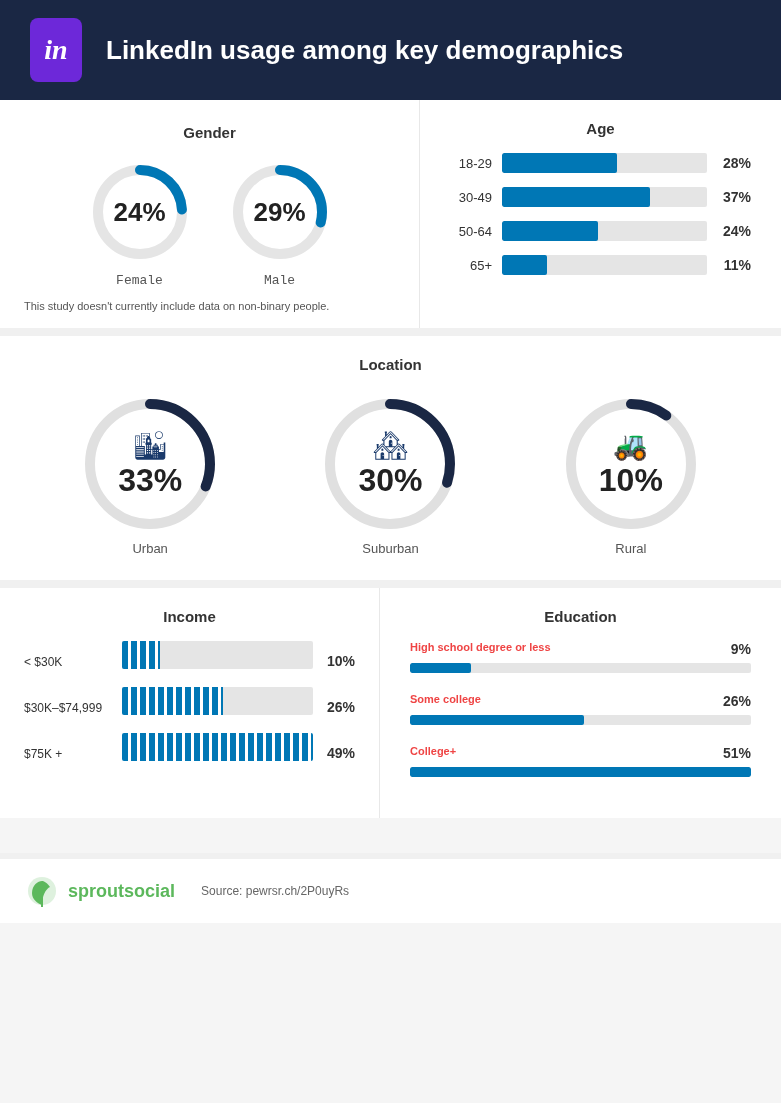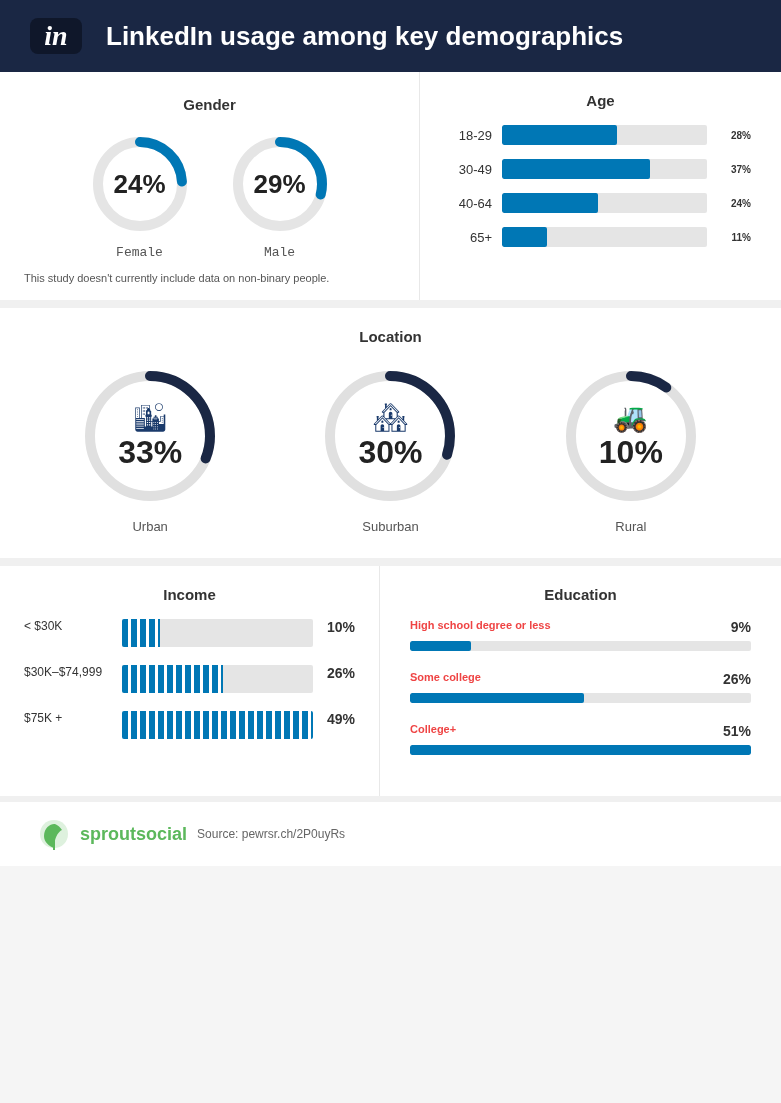--- a/index.html
+++ b/index.html
@@ -12,24 +12,24 @@
 
     
     .header {
       background: #1a2744;
       display: flex;
       align-items: center;
       padding: 18px 30px;
       gap: 24px;
     }
     .linkedin-logo {
-      background: #0f172a;
+      background: #6d28d9;
       border-radius: 8px;
       width: 52px;
-      height: 36px;
+      height: 64px;
       display: flex;
       align-items: center;
       justify-content: center;
       flex-shrink: 0;
     }
     .linkedin-logo span {
       color: white;
       font-size: 28px;
       font-weight: bold;
       font-style: italic;
@@ -135,21 +135,21 @@
       background: #e5e5e5;
       border-radius: 2px;
       overflow: hidden;
     }
     .bar-fill {
       height: 100%;
       background: #0077b5;
       border-radius: 2px;
     }
     .bar-pct {
-      font-size: 10px;
+      font-size: 14px;
       font-weight: bold;
       color: #333;
       width: 34px;
       text-align: right;
       flex-shrink: 0;
     }
 
     
     .section-location {
       padding: 20px 30px 24px;
@@ -191,42 +191,42 @@
     .location-pct {
       font-size: 32px;
       font-weight: bold;
       color: #222;
       display: block;
       line-height: 1;
     }
     .location-sub {
       font-size: 13px;
       color: #555;
-      margin-top: 8px;
+      margin-top: 2px;
     }
 
     
     .section-income-edu {
       display: flex;
       min-height: 230px;
     }
     .income-panel {
       width: 380px;
       padding: 20px 24px 20px 24px;
       border-right: 1px solid #e8e8e8;
     }
     .edu-panel {
       flex: 1;
       padding: 20px 30px 20px 30px;
     }
 
     
     .income-row {
       display: flex;
-      align-items: flex-start;
+      align-items: flex-end;
       margin-bottom: 18px;
       gap: 8px;
     }
     .income-label {
       font-size: 12px;
       color: #333;
       width: 90px;
       flex-shrink: 0;
     }
     .income-bar-track {
@@ -285,22 +285,23 @@
       background: #0077b5;
       border-radius: 2px;
     }
 
     
     .footer {
       background: white;
       border-top: 6px solid #f0f0f0;
       display: flex;
       align-items: center;
-      padding: 14px 36px;
-      gap: 0;
+      padding: 14px 24px;
+      gap: 16px;
+      margin-top: 35px;
     }
     .sprout-logo {
       display: flex;
       align-items: center;
       gap: 8px;
     }
     .sprout-leaf {
       width: 36px;
       height: 36px;
     }
@@ -379,21 +380,21 @@
 
         <div class="age-bar-row">
           <div class="age-label">30-49</div>
           <div class="bar-track">
             <div class="bar-fill" style="width:72%;"></div>
           </div>
           <div class="bar-pct">37%</div>
         </div>
 
         <div class="age-bar-row">
-          <div class="age-label">40-64</div>
+          <div class="age-label">50-64</div>
           <div class="bar-track">
             <div class="bar-fill" style="width:47%;"></div>
           </div>
           <div class="bar-pct">24%</div>
         </div>
 
         <div class="age-bar-row">
           <div class="age-label">65+</div>
           <div class="bar-track">
             <div class="bar-fill" style="width:22%;"></div>

